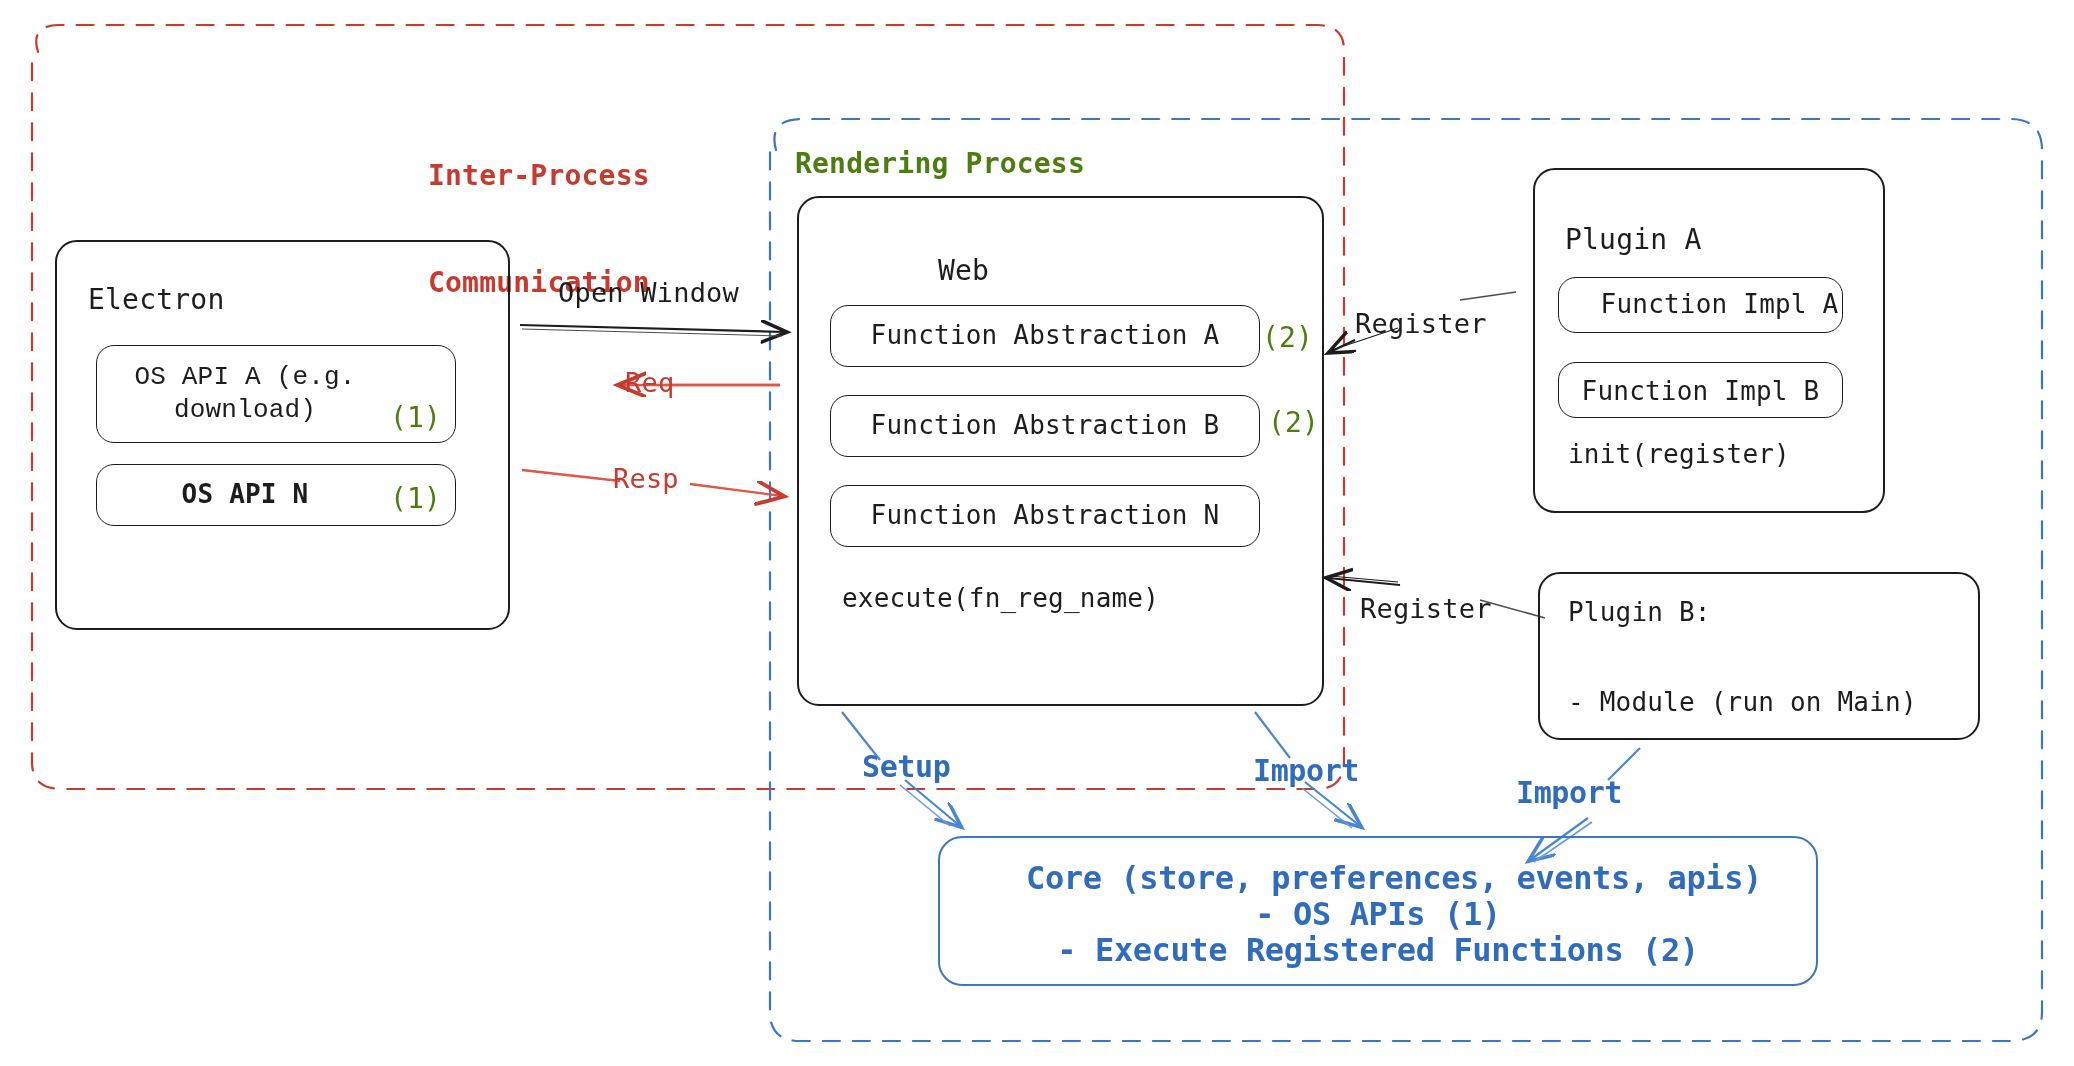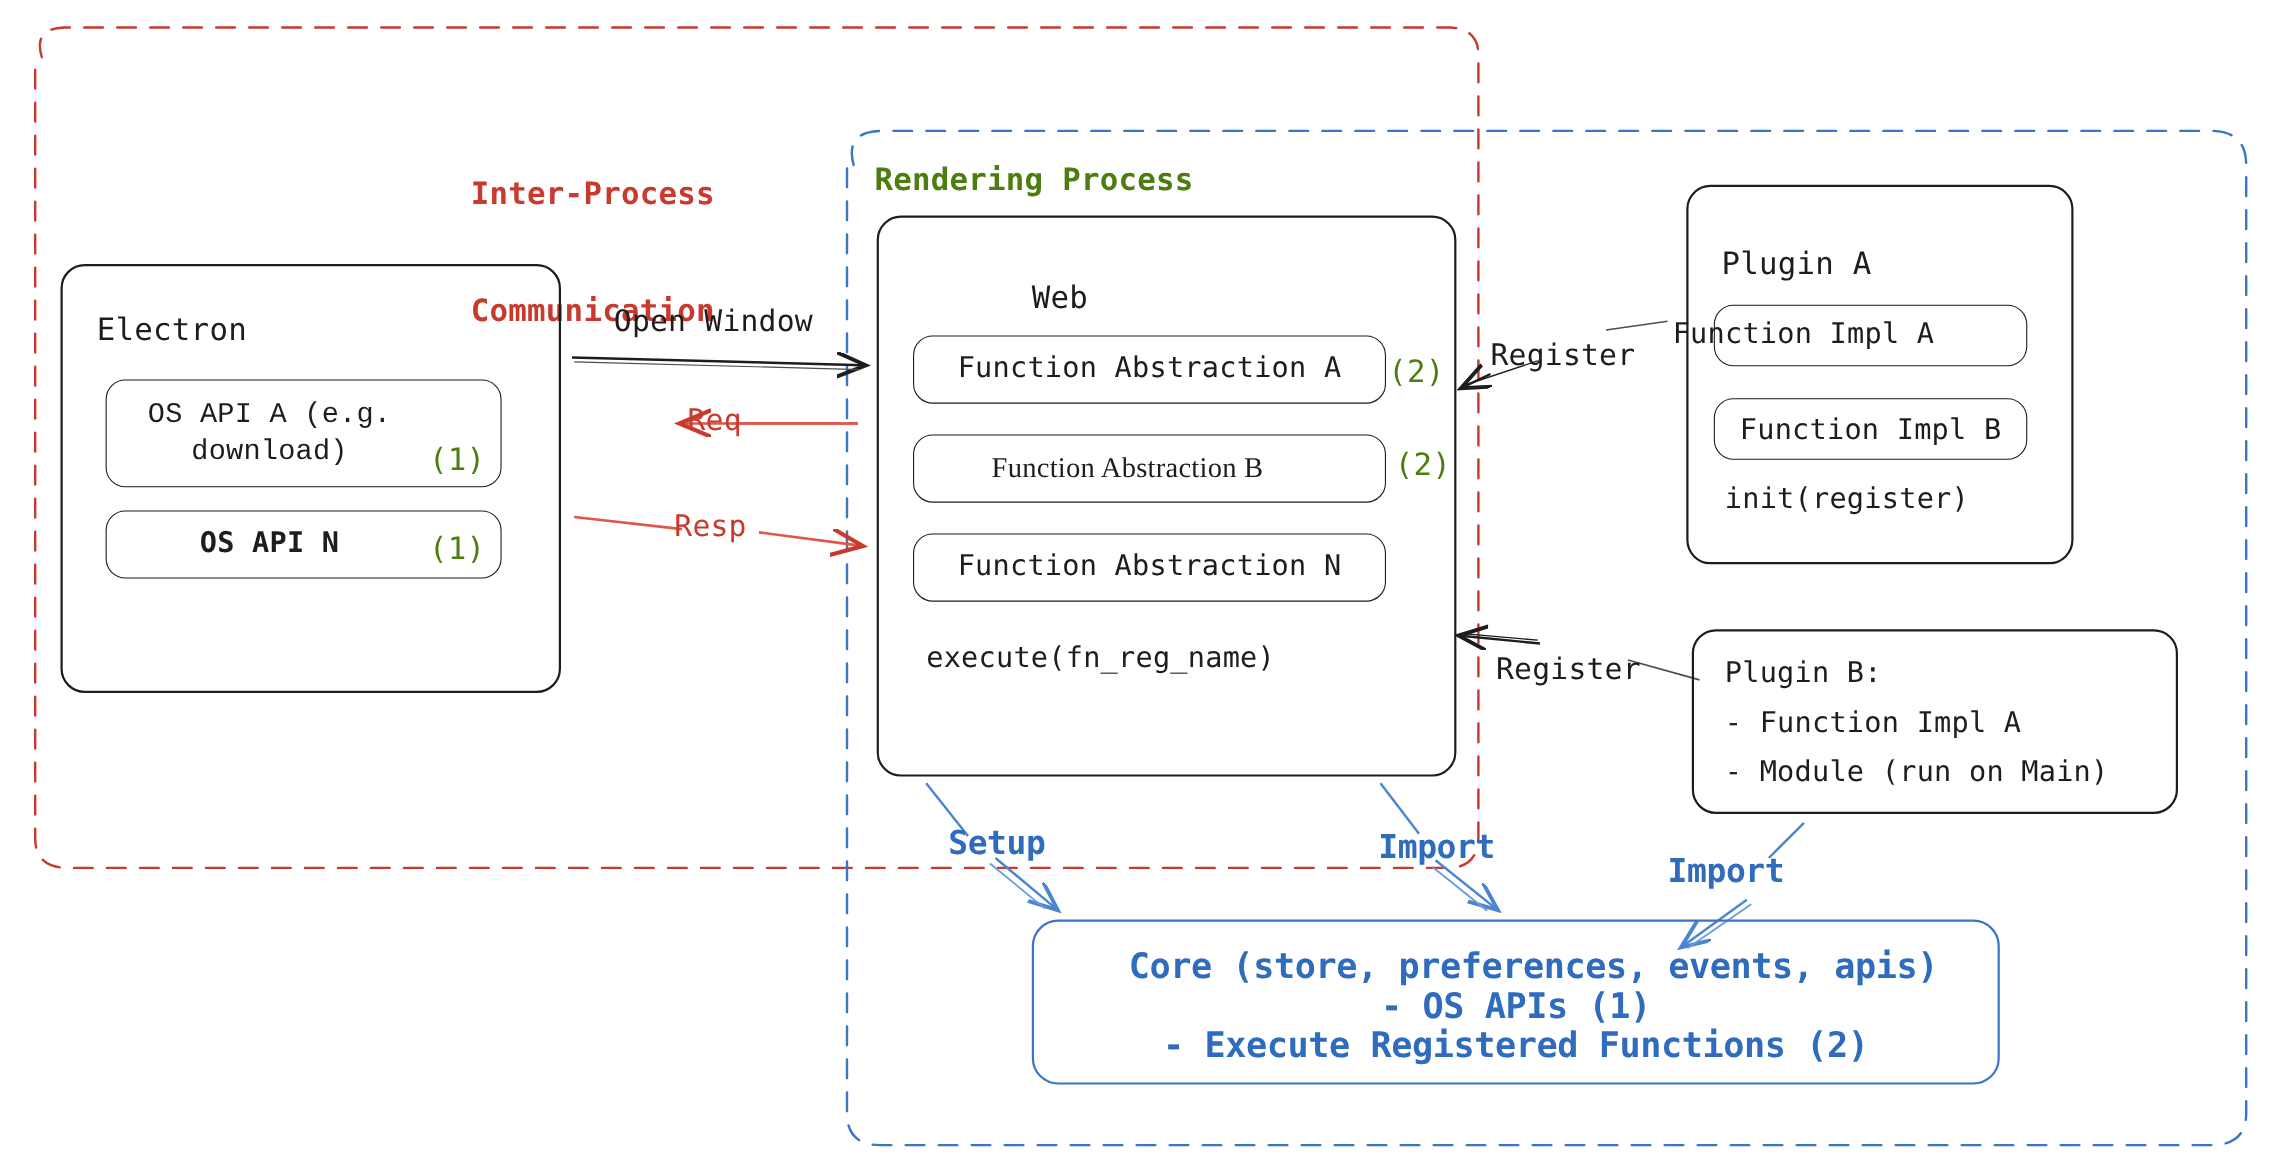--- a/index.html
+++ b/index.html
@@ -174,42 +174,41 @@
   <div class="lbl bluebold" style="left:1516px; top:774px; font-size:30px;">Import</div>
 
   <div class="node box" style="left:797px; top:196px; width:527px; height:510px;"></div>
   <div class="lbl ttl" style="left:938px; top:253px;">Web</div>
 
   <div class="node box inner" style="left:830px; top:305px; width:430px; height:62px;"></div>
   <div class="lbl center sm" style="left:830px; top:305px; width:430px; height:62px;">Function Abstraction A</div>
   <div class="lbl marker blue" style="left:1262px; top:320px;">(2)</div>
 
   <div class="node box inner" style="left:830px; top:395px; width:430px; height:62px;"></div>
-  <div class="lbl center sm" style="left:810px; top:395px; width:430px; height:61px;font-family:Liberation Serif, serif;">Function Abstraction B</div>
+  <div class="lbl center sm" style="left:830px; top:395px; width:430px; height:61px;">Function Abstraction B</div>
   <div class="lbl marker blue" style="left:1268px; top:405px;">(2)</div>
 
   <div class="node box inner" style="left:830px; top:485px; width:430px; height:62px;"></div>
   <div class="lbl center sm" style="left:830px; top:485px; width:430px; height:62px;">Function Abstraction N</div>
 
   <div class="lbl sm" style="left:842px; top:582px;">execute(fn_reg_name)</div>
 
   <div class="node box" style="left:1533px; top:168px; width:352px; height:345px;"></div>
   <div class="lbl ttl" style="left:1565px; top:222px;">Plugin A</div>
 
   <div class="node box inner" style="left:1558px; top:277px; width:285px; height:56px;"></div>
-  <div class="lbl center sm" style="left:1520px; top:277px; width:239px; height:56px;">Function Impl A</div>
+  <div class="lbl center sm" style="left:1600px; top:277px; width:239px; height:56px;">Function Impl A</div>
 
   <div class="node box inner" style="left:1558px; top:362px; width:285px; height:56px;"></div>
   <div class="lbl center sm" style="left:1558px; top:362px; width:285px; height:60px;">Function Impl B</div>
 
   <div class="lbl sm" style="left:1568px; top:438px;">init(register)</div>
 
   <div class="node box" style="left:1538px; top:572px; width:442px; height:168px;"></div>
   <div class="lbl sm" style="left:1568px; top:596px;">Plugin B:</div>
-  <div class="lbl sm" style="left:1568px; top:641px;">- Function Impl A</div>
   <div class="lbl sm" style="left:1568px; top:686px;">- Module (run on Main)</div>
 
   <div class="node box core" style="left:938px; top:836px; width:880px; height:150px;"></div>
   <div class="lbl bluebold" style="left:938px; top:858px; width:912px; text-align:center; font-size:32px;">Core (store, preferences, events, apis)</div>
   <div class="lbl bluebold" style="left:938px; top:894px; width:880px; text-align:center; font-size:32px;">- OS APIs (1)</div>
   <div class="lbl bluebold" style="left:938px; top:930px; width:880px; text-align:center; font-size:32px;">- Execute Registered Functions (2)</div>
 
 </div>
 
 </body></html>

